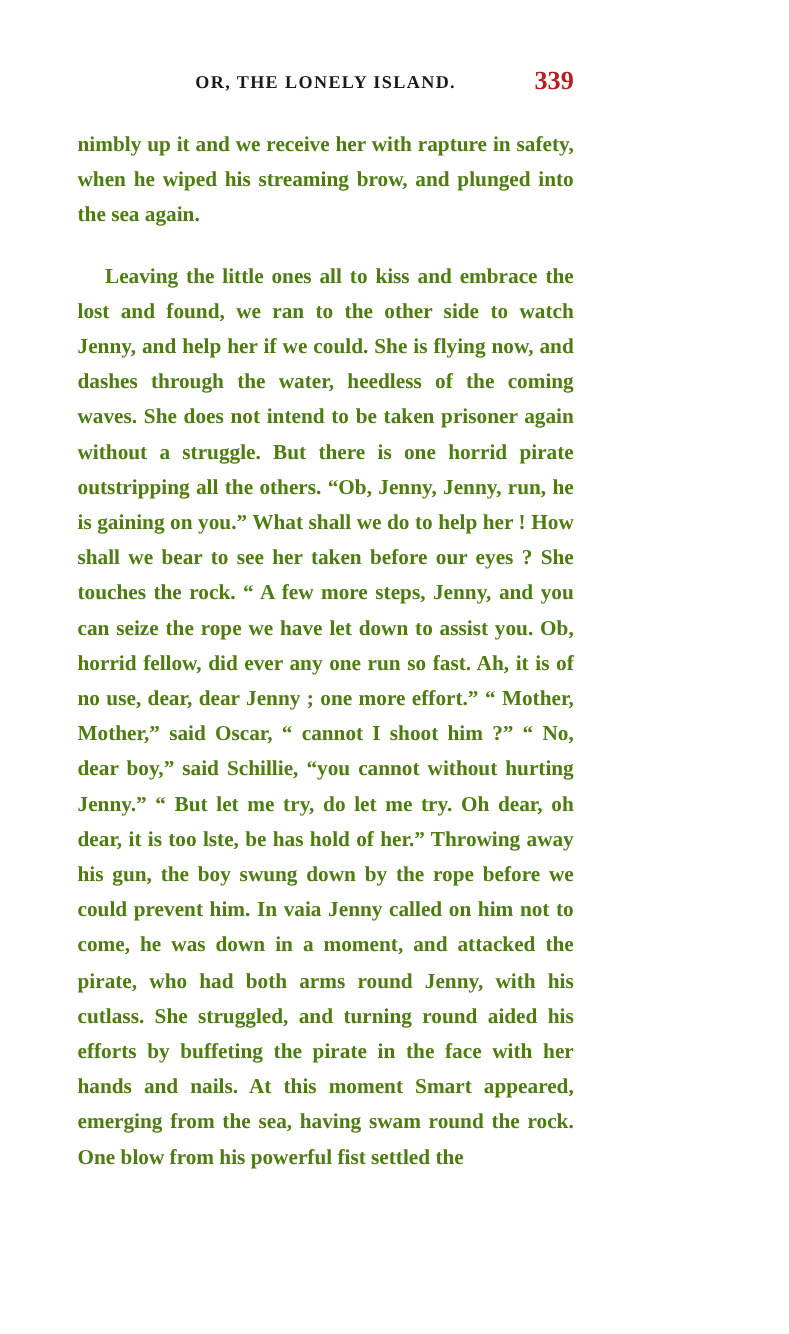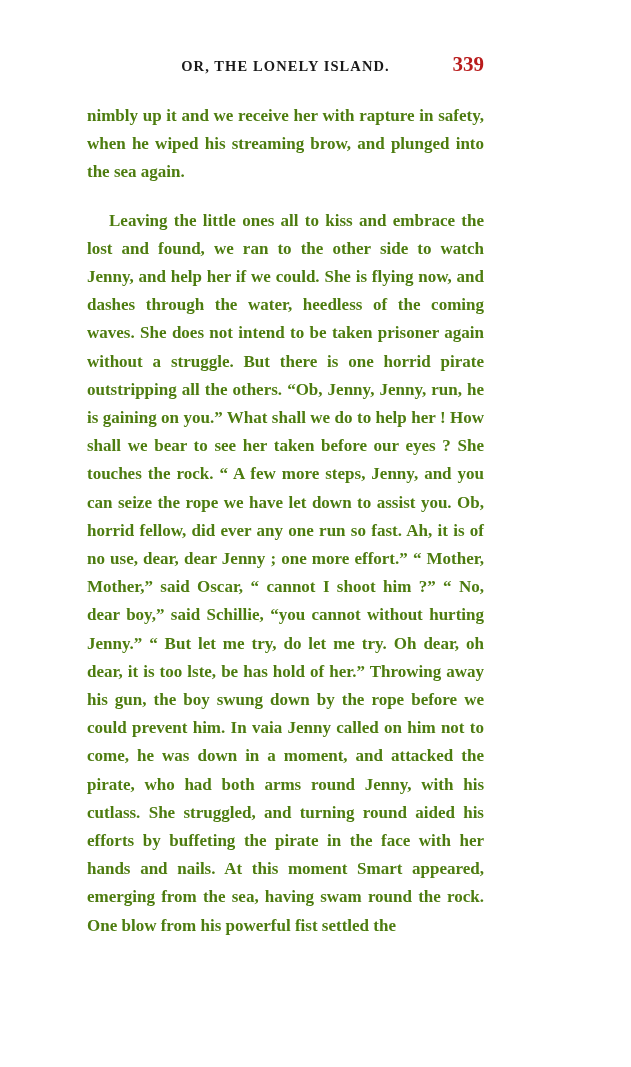--- a/index.html
+++ b/index.html
@@ -13,21 +13,20 @@
     font-family: "Liberation Serif", serif;
     color: #111111;
     overflow: hidden;
   }
   .page {
     position: relative;
     width: 521px;
     height: 1067px;
     box-sizing: border-box;
     padding: 52px 62px 20px 62px;
-    margin-left: 25px;
   }
   .header {
     position: relative;
     height: 34px;
     margin-bottom: 16px;
   }
   .running-head {
     position: absolute;
     left: 0;
     right: 0;

